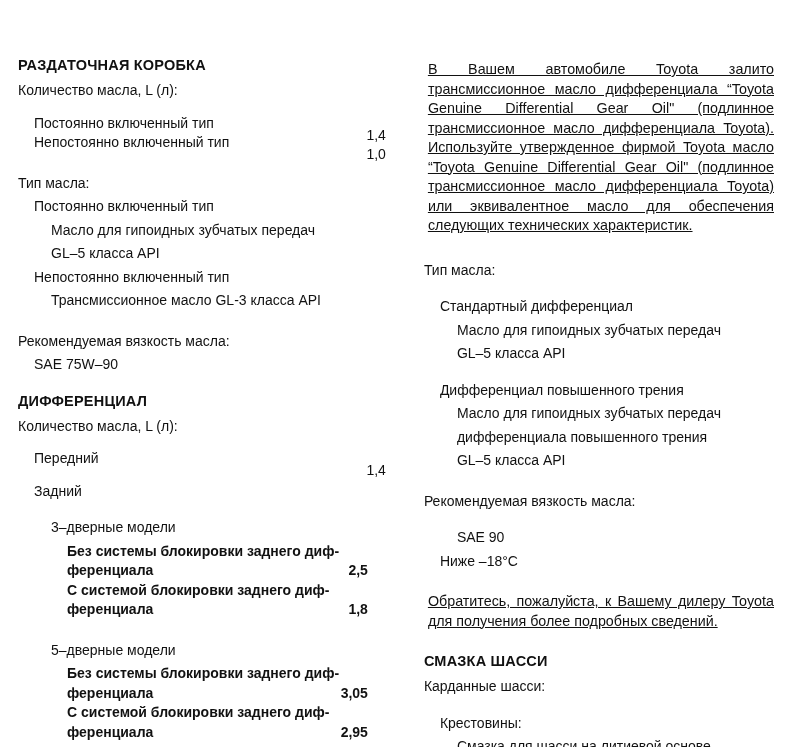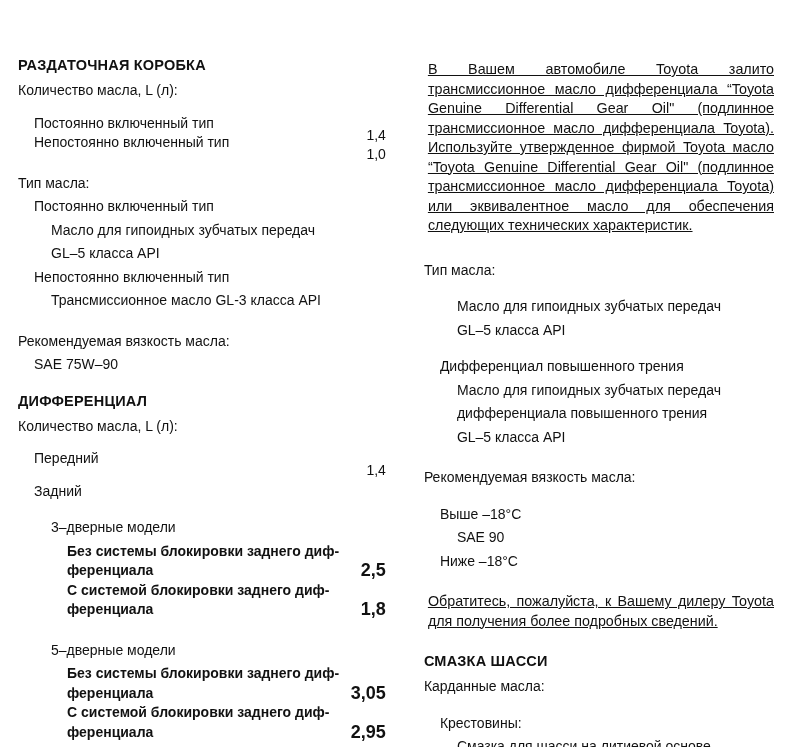--- a/index.html
+++ b/index.html
@@ -83,23 +83,23 @@
     font-size: 14px;
     line-height: 19.5px;
   }
   .row-wrap {
     position: relative;
     font-size: 14px;
     line-height: 19.5px;
   }
   .row-wrap .val {
     position: absolute;
-    right: 0;
+    right: 18px;
     bottom: 0;
-    font-size: 18px;
+    font-size: 14px;
     line-height: 19.5px;
   }
   .nowrapline { white-space: nowrap; }
 </style>
 </head>
 <body>
 
 <div class="page">
   <div class="columns">
 
@@ -191,49 +191,49 @@
     <div class="col col-right">
 
       <p class="para">В Вашем автомобиле Toyota залито трансмиссионное масло дифференциала “Toyota Genuine Differential Gear Oil" (подлинное трансмиссионное масло дифференциала Toyota). Используйте утвержденное фирмой Toyota масло “Toyota Genuine Differential Gear Oil" (подлинное трансмиссионное масло дифференциала Toyota) или эквивалентное масло для обеспечения следующих технических характеристик.</p>
 
       <div class="gap-l"></div>
 
       <p class="lbl i0">Тип масла:</p>
 
       <div class="gap-s"></div>
 
+      <p class="lbl i1">Стандартный дифференциал</p>
       <p class="lbl i2">Масло для гипоидных зубчатых передач</p>
       <p class="lbl i2">GL–5 класса API</p>
 
       <div class="gap-s"></div>
 
       <p class="lbl i1">Дифференциал повышенного трения</p>
       <p class="lbl i2">Масло для гипоидных зубчатых передач</p>
       <p class="lbl i2">дифференциала повышенного трения</p>
       <p class="lbl i2">GL–5 класса API</p>
 
       <div class="gap-m"></div>
 
       <p class="lbl i0">Рекомендуемая вязкость масла:</p>
 
       <div class="gap-s"></div>
 
-      <p class="lbl i1">Выше –18°C</p>
       <p class="lbl i2">SAE 90</p>
       <p class="lbl i1">Ниже –18°C</p>
 
       <div class="gap-m"></div>
 
       <p class="para">Обратитесь, пожалуйста, к Вашему дилеру Toyota для получения более подробных сведений.</p>
 
       <div class="gap-l"></div>
 
       <h2 class="h-sec">СМАЗКА ШАССИ</h2>
 
-      <p class="lbl i0">Карданные масла:</p>
+      <p class="lbl i0">Карданные шасси:</p>
 
       <div class="gap-s"></div>
 
       <p class="lbl i1">Крестовины:</p>
       <p class="lbl i2">Смазка для шасси на литиевой основе,</p>
       <p class="lbl i2">NLGI №2</p>
 
     </div>
 
   </div>

